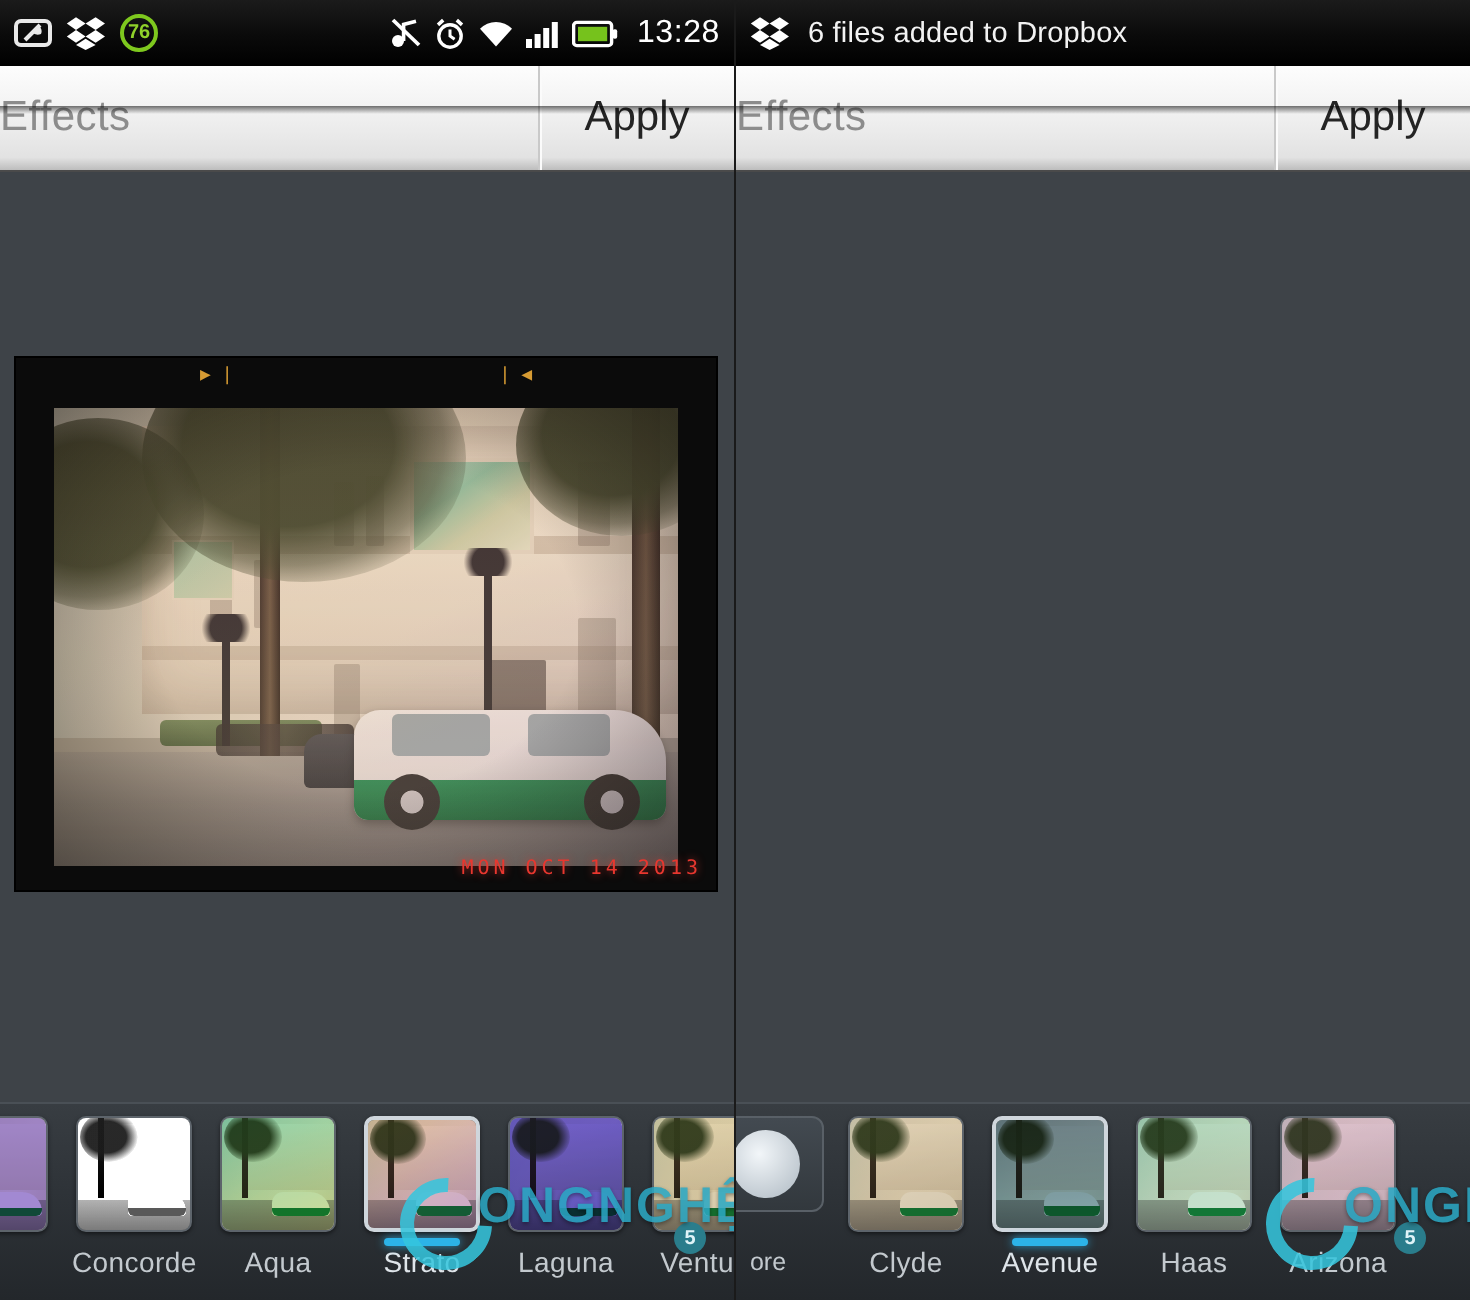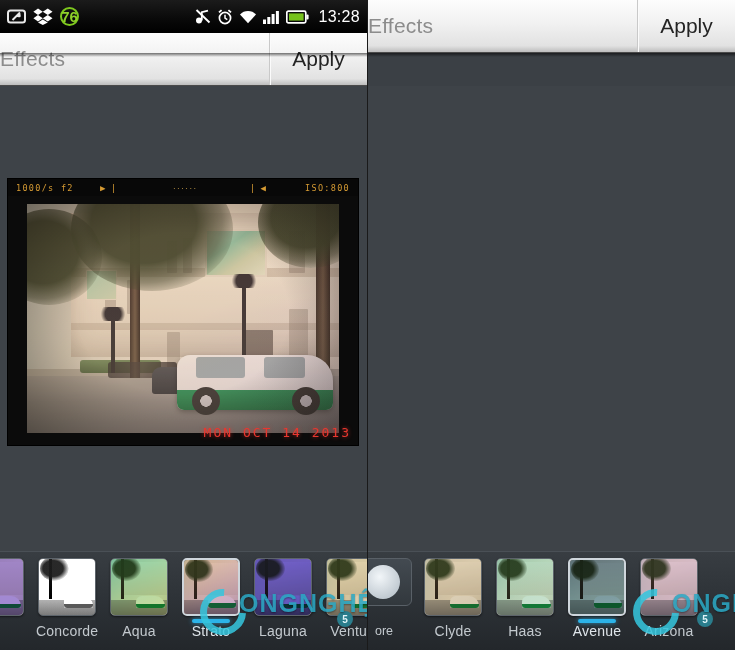--- a/index.html
+++ b/index.html
@@ -13,21 +13,21 @@
   
   .statusbar { height:33px; background:#0c0c0c;
     background:linear-gradient(to bottom,#1b1b1b 0%,#0a0a0a 55%,#000 100%);
     display:flex; align-items:center; padding:0 7px; position:relative; z-index:6; }
   .sb-left { display:flex; align-items:center; gap:7px; }
   .sb-right { display:flex; align-items:center; gap:6px; margin-left:auto; }
   .sb-time { color:#fff; font-size:16px; letter-spacing:.3px; margin-left:3px; }
   .sb-msg { color:#f2f2f2; font-size:14.5px; margin-left:9px; letter-spacing:.1px; }
   .ico { display:block; }
   .badge76 { width:19px; height:19px; border-radius:50%; border:2px solid #7ec81e;
-    color:#8fd12a; font-size:15px; font-weight:bold; display:flex;
+    color:#8fd12a; font-size:10px; font-weight:bold; display:flex;
     align-items:center; justify-content:center; line-height:1; }
 
   
   .actionbar { height:53px; display:flex; align-items:stretch; position:relative; z-index:5;
     background:linear-gradient(to bottom,#fdfdfd 0%,#f2f2f2 42%,#e2e2e2 88%,#bdbdbd 100%);
     border-bottom:1px solid #4a4a4a; }
   .ab-title { flex:1; display:flex; align-items:center; 
     color:#8c8c8c; font-size:21px; letter-spacing:.2px; }
   .ab-apply { width:98px; display:flex; align-items:center; justify-content:center;
     color:#242424; font-size:21px; border-left:1px solid #c9c9c9;
@@ -92,21 +92,21 @@
   .film { position:absolute; left:8px; top:179px; width:350px; height:266px;
     background:#0b0b0b; padding:0; box-shadow:0 0 0 1px #000; }
   .film-head { height:17px; background:#080808; position:relative;
     display:flex; align-items:center; color:#d69b33; font-family:"DejaVu Sans Mono", monospace;
     font-size:8.5px; letter-spacing:1.3px; padding:0 8px; }
   .film-head .fh-r { margin-left:auto; }
   .film-mid { position:absolute; left:47%; top:4px; font-size:6px; color:#caa04a; letter-spacing:.5px; }
   .film-mk { position:absolute; color:#d69b33; font-size:9px; font-family:"DejaVu Sans Mono", monospace; }
   .film-body { position:absolute; left:19px; right:19px; top:25px; bottom:12px;
     overflow:hidden; }
-  .datestamp { position:absolute; right:7px; bottom:5px; color:#e8372f; font-size:13px;
+  .datestamp { position:absolute; right:7px; bottom:5px; color:#e8372f; font-size:10px;
     letter-spacing:2px; font-family:"DejaVu Sans Mono", monospace; z-index:4;
     text-shadow:0 0 4px rgba(232,55,47,.75); }
 
   
   .strip { position:absolute; left:0; right:0; bottom:0; height:99px;
     background:linear-gradient(to bottom,#383d42 0%,#2e3338 45%,#23272b 100%);
     border-top:1px solid #4a5056; display:flex; align-items:flex-start;
     padding-top:6px; overflow:hidden; z-index:4; }
   .fx { width:62px; flex:0 0 62px; margin:0 5px; text-align:center; position:relative; }
   .fx-thumb { width:58px; height:58px; margin:0 auto; border-radius:5px;
@@ -210,25 +210,20 @@
 
     <div class="actionbar">
       <div class="ab-title">Effects</div>
       <div class="ab-apply">Apply</div>
     </div>
     <div class="ab-shadow"></div>
 
     <div class="canvas"></div>
 
     <div class="film">
-      <div class="film-head">
-        <span>1000/s f2</span>
-        <span class="film-mid">......</span>
-        <span class="fh-r">ISO:800</span>
-      </div>
       <span class="film-mk" style="left:92px;top:4px;">▶ |</span>
       <span class="film-mk" style="right:92px;top:4px;">| ◀</span>
 
       <div class="film-body">
         <div class="photo" style="position:absolute;inset:0;">
           <div class="ph-sky"></div>
           <div class="ph-bldg"></div>
           <div class="ph-cornice"></div>
           <div class="ph-cornice2"></div>
           <div class="ph-win" style="left:25%;top:33%;width:3.5%;height:15%;"></div>
@@ -362,20 +357,30 @@
     </div>
 
     <div class="wm" style="left:200px;bottom:15px;">
       <span class="wm-c"></span>
       <span class="wm-t">ONGNGHỆ</span>
     </div>
   </div>
 
   <div class="panel right">
 
+    <div class="statusbar">
+      <svg class="ico" width="20" height="17" viewBox="0 0 20 17">
+        <path d="M5 0.6 L0.4 3.8 L5 7 L9.8 3.8 Z" fill="#fff"></path>
+        <path d="M14.8 0.6 L19.5 3.8 L14.8 7 L9.8 3.8 Z" fill="#fff"></path>
+        <path d="M0.4 10.2 L5 7 L9.8 10.2 L5 13.4 Z" fill="#fff"></path>
+        <path d="M19.5 10.2 L14.8 7 L9.8 10.2 L14.8 13.4 Z" fill="#fff"></path>
+        <path d="M5 14.5 L9.8 11.4 L14.8 14.5 L9.8 17 Z" fill="#fff"></path>
+      </svg>
+      <span class="sb-msg">6 files added to Dropbox</span>
+    </div>
 
     <div class="actionbar">
       <div class="ab-title">Effects</div>
       <div class="ab-apply">Apply</div>
     </div>
     <div class="ab-shadow"></div>
 
     <div class="canvas"></div>
 
     <div class="strip">
@@ -391,50 +396,50 @@
               <div class="m-r"></div>
             <div class="m-t"></div>
               <div class="m-c"></div>
               <div class="m-car"></div>
               <div class="m-car-b"></div>
             <div class="m-tn" style="background:linear-gradient(150deg,#e6d2ad,#cbb68e);opacity:.62;"></div>
             </div>
         </div>
         <div class="fx-label">Clyde</div>
       </div>
-      <div class="fx">
-        <div class="fx-thumb">
-          <div class="mini">
-              <div class="m-sky"></div>
-              <div class="m-b"></div>
-              <div class="m-r"></div>
-            <div class="m-t"></div>
-              <div class="m-c"></div>
-              <div class="m-car"></div>
-              <div class="m-car-b"></div>
-            <div class="m-tn" style="background:linear-gradient(160deg,#8fd9b6,#bfe3c8);opacity:.62;"></div>
-            </div>
-        </div>
-        <div class="fx-label">Haas</div>
-      </div>
       <div class="fx sel">
         <div class="fx-thumb">
           <div class="mini">
               <div class="m-sky"></div>
               <div class="m-b"></div>
               <div class="m-r"></div>
             <div class="m-t"></div>
               <div class="m-c"></div>
               <div class="m-car"></div>
               <div class="m-car-b"></div>
             <div class="m-tn" style="background:linear-gradient(175deg,#15394f,#3f7f86);opacity:.6;"></div>
             </div>
         </div>
         <div class="fx-underline"></div>
         <div class="fx-label">Avenue</div>
+      </div>
+      <div class="fx">
+        <div class="fx-thumb">
+          <div class="mini">
+              <div class="m-sky"></div>
+              <div class="m-b"></div>
+              <div class="m-r"></div>
+            <div class="m-t"></div>
+              <div class="m-c"></div>
+              <div class="m-car"></div>
+              <div class="m-car-b"></div>
+            <div class="m-tn" style="background:linear-gradient(160deg,#8fd9b6,#bfe3c8);opacity:.62;"></div>
+            </div>
+        </div>
+        <div class="fx-label">Haas</div>
       </div>
       <div class="fx">
         <div class="fx-thumb">
           <div class="mini">
               <div class="m-sky"></div>
               <div class="m-b"></div>
               <div class="m-r"></div>
             <div class="m-t"></div>
               <div class="m-c"></div>
             <div class="m-tn" style="background:linear-gradient(150deg,#e3b9d8,#c6a2c9);opacity:.65;"></div>

